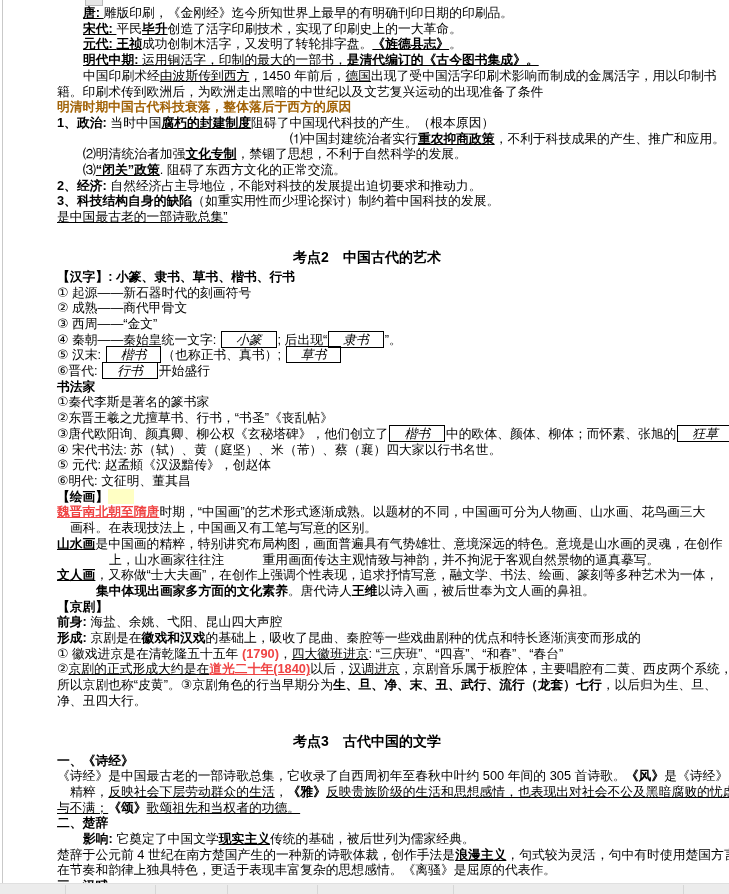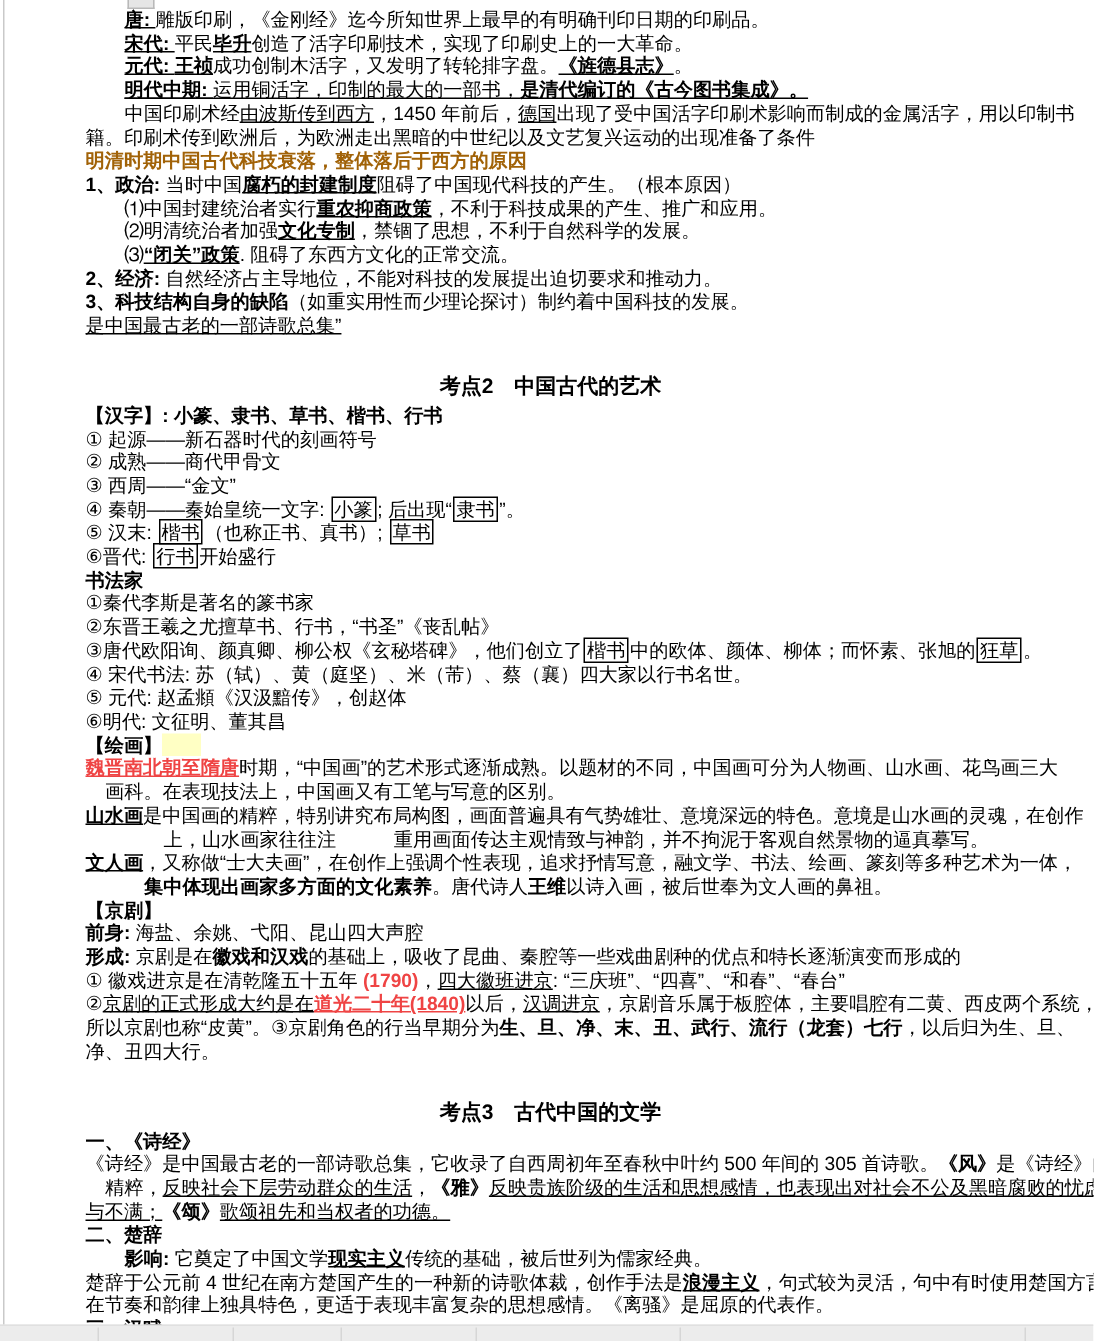--- a/index.html
+++ b/index.html
@@ -18,41 +18,41 @@
   .line{white-space:pre;}
   .heading-line{
     font-size:14px;line-height:19px;margin:10px 0 2px;
     text-align:center;padding-right:48px;
   }
   .spacer{height:13px;}
   .f-bold{font-weight:bold;}
   .f-underline{text-decoration:underline;}
   .f-blue{color:#ef4444;}
   .f-brown{color:#a16207;}
-  .f-box{border:1px solid #000;padding:0 1px;margin:0 1px;}
+  .f-box{border:1px solid #000;padding:0 14px;margin:0 1px;font-style:italic;}
   .f-hl{background:#ffffc4;}
   .bottom-strip{position:absolute;left:0;top:883px;width:729px;height:11px;background:#ececec;border-top:1px solid #e0e0e0;}
   .vdiv{position:absolute;top:1px;bottom:0;width:1px;background:#d6d6d6;}
 </style>
 </head>
 <body>
 
 <div class="left-edge"></div>
 <div class="top-artifact"></div>
 
 <div class="content">
     <div class="line" style="padding-left: 26px;"><span class="f-bold f-underline">唐: </span><span>雕版印刷，《金刚经》迄今所知世界上最早的有明确刊印日期的印刷品。</span></div>
     <div class="line" style="padding-left: 26px;"><span class="f-bold f-underline">宋代: </span><span>平民</span><span class="f-bold f-underline">毕升</span><span>创造了活字印刷技术，实现了印刷史上的一大革命。</span></div>
     <div class="line" style="padding-left: 26px;"><span class="f-bold f-underline">元代: </span><span class="f-bold f-underline">王祯</span><span>成功创制木活字，又发明了转轮排字盘。</span><span class="f-bold f-underline">《旌德县志》</span><span>。</span></div>
     <div class="line" style="padding-left: 26px; text-decoration: underline;"><span class="f-bold f-underline">明代中期: </span><span>运用铜活字，印制的最大的一部书，</span><span class="f-bold">是清代编订的《古今图书集成》。</span></div>
     <div class="line" style="padding-left: 26px;"><span>中国印刷术经</span><span class="f-underline">由波斯传到西方</span><span>，1450 年前后，</span><span class="f-underline">德国</span><span>出现了受中国活字印刷术影响而制成的金属活字，用以印制书</span></div>
     <div class="line"><span>籍。印刷术传到欧洲后，为欧洲走出黑暗的中世纪以及文艺复兴运动的出现准备了条件</span></div>
     <div class="line"><span class="f-bold f-brown">明清时期中国古代科技衰落，整体落后于西方的原因</span></div>
     <div class="line"><span class="f-bold">1、政治: </span><span>当时中国</span><span class="f-bold f-underline">腐朽的封建制度</span><span>阻碍了中国现代科技的产生。（根本原因）</span></div>
-    <div class="line" style="padding-left: 26px;"><span>⑴中国封建统治者实行</span><span class="f-bold f-underline">重农抑商政策</span><span>，不利于科技成果的产生、推广和应用。</span></div>
+    <div class="line" style="padding-left: 26px; text-align: right;"><span>⑴中国封建统治者实行</span><span class="f-bold f-underline">重农抑商政策</span><span>，不利于科技成果的产生、推广和应用。</span></div>
     <div class="line" style="padding-left: 26px;"><span>⑵明清统治者加强</span><span class="f-bold f-underline">文化专制</span><span>，禁锢了思想，不利于自然科学的发展。</span></div>
     <div class="line" style="padding-left: 26px;"><span>⑶</span><span class="f-bold f-underline">“闭关”政策</span><span>. 阻碍了东西方文化的正常交流。</span></div>
     <div class="line"><span class="f-bold">2、经济: </span><span>自然经济占主导地位，不能对科技的发展提出迫切要求和推动力。</span></div>
     <div class="line"><span class="f-bold">3、科技结构自身的缺陷</span><span>（如重实用性而少理论探讨）制约着中国科技的发展。</span></div>
     <div class="line"><span class="f-underline">是中国最古老的一部诗歌总集”</span></div>
     <div class="spacer"></div>
     <div class="line heading-line"><span class="f-bold">考点2　中国古代的艺术</span></div>
     <div class="line"><span class="f-bold">【汉字】: 小篆、隶书、草书、楷书、行书</span></div>
     <div class="line"><span>① 起源——新石器时代的刻画符号</span></div>
     <div class="line"><span>② 成熟——商代甲骨文</span></div>

